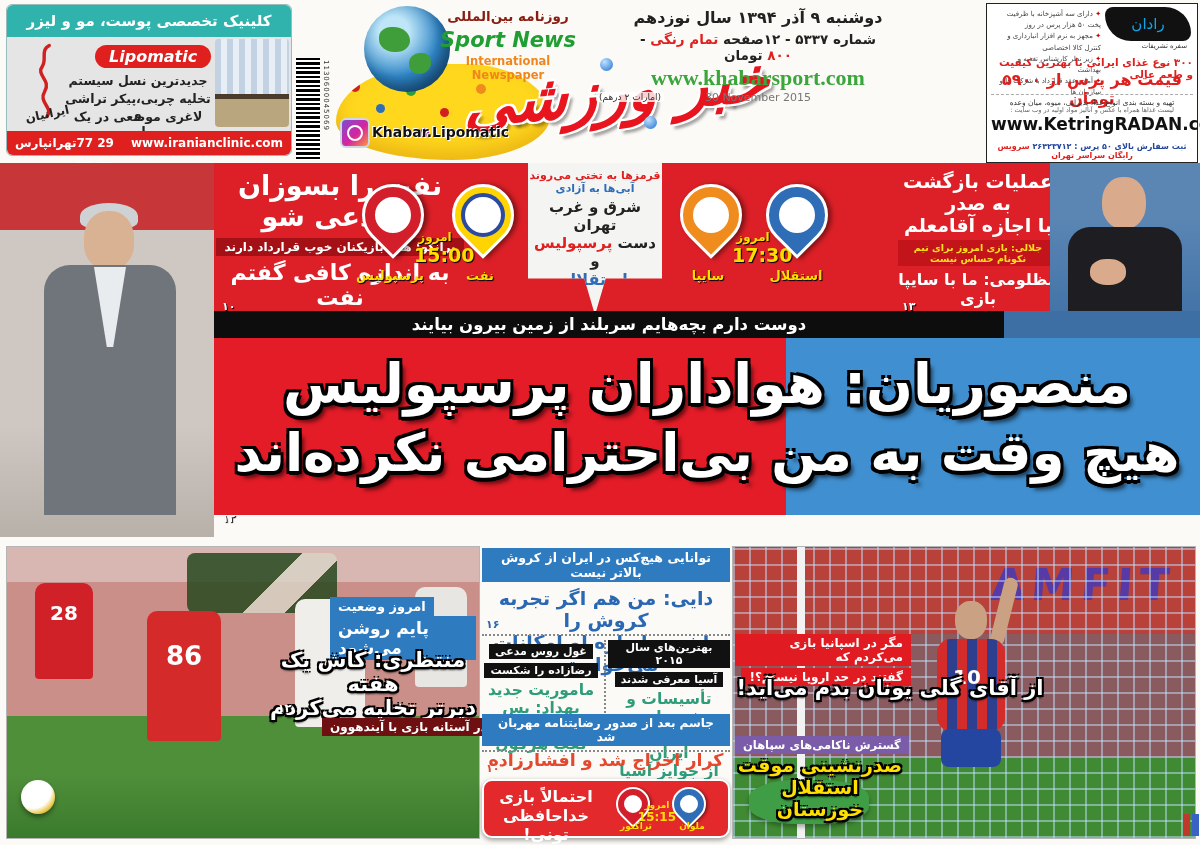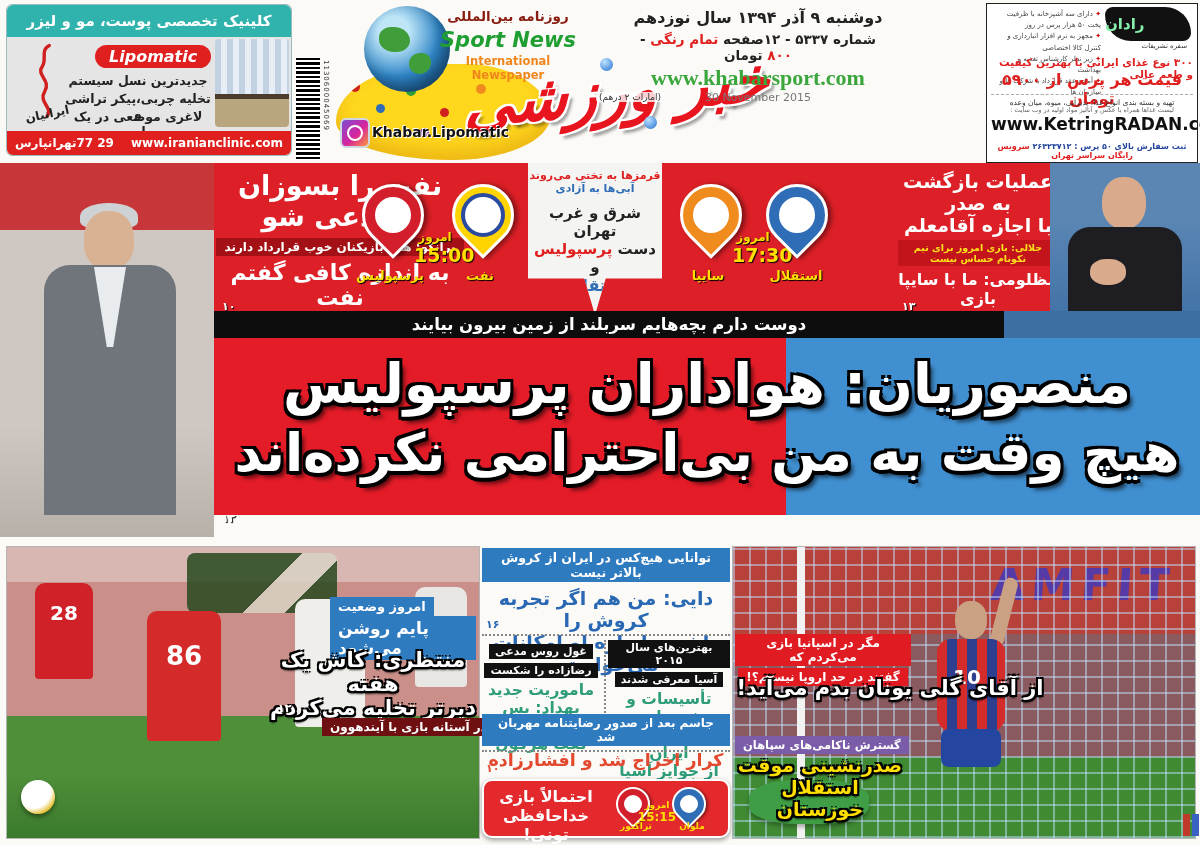--- a/index.html
+++ b/index.html
@@ -51,21 +51,21 @@
   
   .dateline{left:628px;top:8px;width:260px;text-align:center;}
   .fa-date{font-size:16px;font-weight:bold;color:#222;}
   .issue{font-size:13.5px;font-weight:bold;color:#222;margin-top:4px;}
   .issue .red{color:#e0201f;}
   .site{font-family:"Liberation Serif","DejaVu Serif",serif;font-size:22px;font-weight:bold;color:#3aa63c;direction:ltr;margin-top:2px;}
   .en-date{font-size:11px;color:#777;direction:ltr;}
   
   .radan{left:986px;top:3px;width:210px;height:158px;border:1.5px solid #222;background:#fff;font-size:7px;}
   .radan-logo{position:absolute;right:6px;top:3px;width:86px;height:34px;background:#111;border-radius:8px 26px 8px 26px;
-     color:#86efac;font-weight:bold;font-size:15px;text-align:left;line-height:34px;}
+     color:#0ea5e9;font-weight:normal;font-size:15px;text-align:center;line-height:34px;}
   .radan-sub{position:absolute;right:10px;top:38px;font-size:7px;color:#333;}
   .radan-bullets{position:absolute;left:6px;top:5px;width:108px;color:#444;line-height:1.6;text-align:right;}
   .radan-b:before{content:"✦ ";color:#c00;}
   .radan-h1{position:absolute;left:4px;right:4px;top:52px;color:#e0201f;font-weight:bold;font-size:10.5px;text-align:right;}
   .radan-h2{position:absolute;left:4px;right:4px;top:66px;color:#e0201f;font-weight:bold;font-size:16px;text-align:center;}
   .radan-sv{position:absolute;left:4px;right:4px;top:90px;color:#333;font-size:7.5px;text-align:center;border-top:1px dashed #aaa;padding-top:3px;}
   .radan-note{position:absolute;left:4px;right:4px;top:102px;color:#666;font-size:6.5px;text-align:center;}
   .radan-site{position:absolute;left:4px;right:4px;top:110px;color:#111;font-weight:bold;font-size:17px;text-align:center;direction:ltr;}
   .radan-order{position:absolute;left:2px;right:2px;top:138px;font-size:8px;font-weight:bold;text-align:center;color:#23459e;}
   .radan-order .red{color:#e0201f;}
@@ -256,21 +256,21 @@
     <span class="h">15:00</span>
   </div>
   <div class="pin" style="left:452px;top:184px;background:#ffd400">
       <div class="pin-inner" style="border-color:#2a4ba0"></div>
     </div>
   <div class="pin-label" style="left:444px;top:268px;width:72px">نفت</div>
 
   <div class="abs wedge">
     <div class="r">قرمزها به تختی می‌روند</div>
     <div class="b">آبی‌ها به آزادی</div>
-    <div class="d" style="margin-top:9px">شرق و غرب تهران</div>
+    <div class="d" style="margin-top:3px">شرق و غرب تهران</div>
     <div class="d">
       <span>دست</span>
       <span style="color:#e0201f">پرسپولیس</span>
       <span>و</span>
     </div>
     <div class="b" style="font-size:16px">استقلال</div>
   </div>
 
   <div class="pin" style="left:680px;top:184px;background:#f08c1e">
       <div class="pin-inner" style="border-color:#f08c1e"></div>
@@ -387,21 +387,21 @@
     <div style="position:absolute;left:64px;top:0;width:8px;height:100%;background:#f2f2f2"></div>
     <div class="keeper"></div>
     <div class="striker">
       <div class="arm"></div>
         <div class="head"></div>
         <div class="torso"></div>
         <div class="shorts"></div>
       <div class="num">10</div>
     </div>
   </div>
-  <div class="abs" style="left:735px;top:634px;width:176px;text-align:center">
+  <div class="abs" style="left:735px;top:634px;width:176px;text-align:right">
     <span class="redbox" style="font-size:12px">مگر در اسپانیا بازی می‌کردم که</span><br>
     <span class="redbox" style="font-size:12px;margin-top:2px">گفتند در حد اروپا نیستم؟!</span>
   </div>
   <div class="abs" style="left:735px;top:676px;width:310px;text-align:center">
     <div class="ow" style="font-size:21px">از آقای گلی یونان بدم می‌آید!</div>
   </div>
   <div class="abs" style="left:735px;top:734px">
     <span class="purplebox" style="font-size:11.5px">گسترش ناکامی‌های سپاهان</span>
   </div>
   <div class="abs" style="left:735px;top:754px;width:170px;text-align:center">

